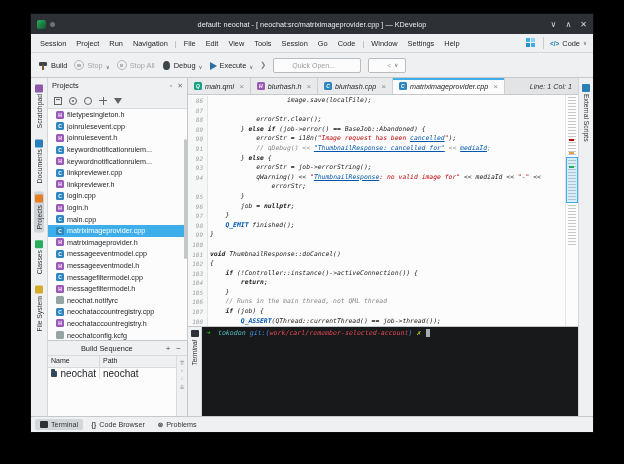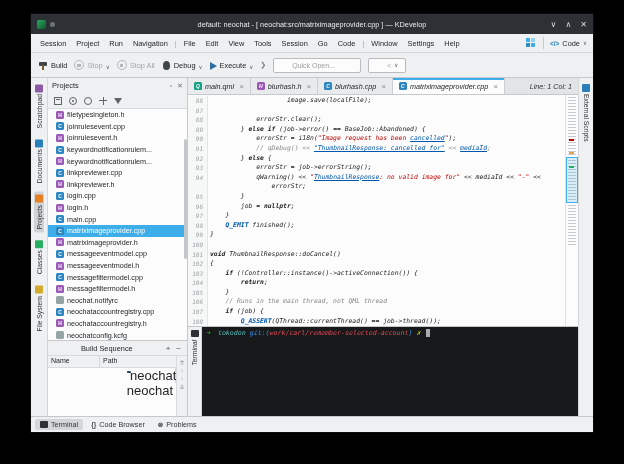--- a/index.html
+++ b/index.html
@@ -85,21 +85,21 @@
   
   .bseq{flex:0 0 76px;border-top:1px solid #c6c9cb;display:flex;flex-direction:column;background:#eff0f1;}
   .bshead{flex:0 0 14px;display:flex;align-items:center;padding:0 6px;font-size:7.4px;}
   .bshead .ttl{flex:1;text-align:center;}
   .bsbtn{color:#4a4f52;font-size:8px;margin-left:6px;background:none;border:none;font-family:inherit;}
   .bstable{flex:1;display:flex;border-top:1px solid #d8dbdd;min-height:0;}
   .bscols{flex:1;background:#fcfcfc;display:flex;flex-direction:column;}
   .bsheadrow{display:flex;flex:0 0 12px;border-bottom:1px solid #d8dbdd;background:#eff0f1;font-size:7px;}
   .bsheadrow .bsc{padding:1px 3px;}
   .bsc-name{width:52px;border-right:1px solid #d8dbdd;}
-  .bsrow{display:flex;align-items:flex-end;font-size:13px;height:11.5px;flex-direction:column;}
+  .bsrow{display:flex;align-items:flex-start;font-size:10px;height:11.5px;}
   .bsrow .cell{padding:0 3px;display:flex;align-items:center;gap:3px;}
   .proj-ic{width:8px;height:6px;background:#34495e;border-radius:1px;position:relative;}
   .proj-ic::before{content:"";position:absolute;left:0;top:-1.5px;width:4px;height:1.5px;background:#34495e;border-radius:1px 1px 0 0;}
   .bsarrows{flex:0 0 11px;display:flex;flex-direction:column;align-items:center;gap:1.5px;color:#9aa0a3;font-size:6px;padding-top:3px;border-left:1px solid #d8dbdd;background:#eff0f1;}
   
   .center{flex:1;display:flex;flex-direction:column;min-width:0;min-height:0;font-style:italic;}
   .tabbar{flex:0 0 17px;display:flex;align-items:stretch;background:#e2e4e6;border-bottom:1px solid #c6c9cb;}
   #doc-tabs{display:flex;}
   .dtab{display:flex;align-items:center;gap:3px;padding:0 6px;font-size:7.2px;border-right:1px solid #cdd0d2;background:#e8eaec;white-space:nowrap;}
   .dtab.active{background:#fcfcfc;box-shadow:inset 0 2px 0 #3daee9;}

